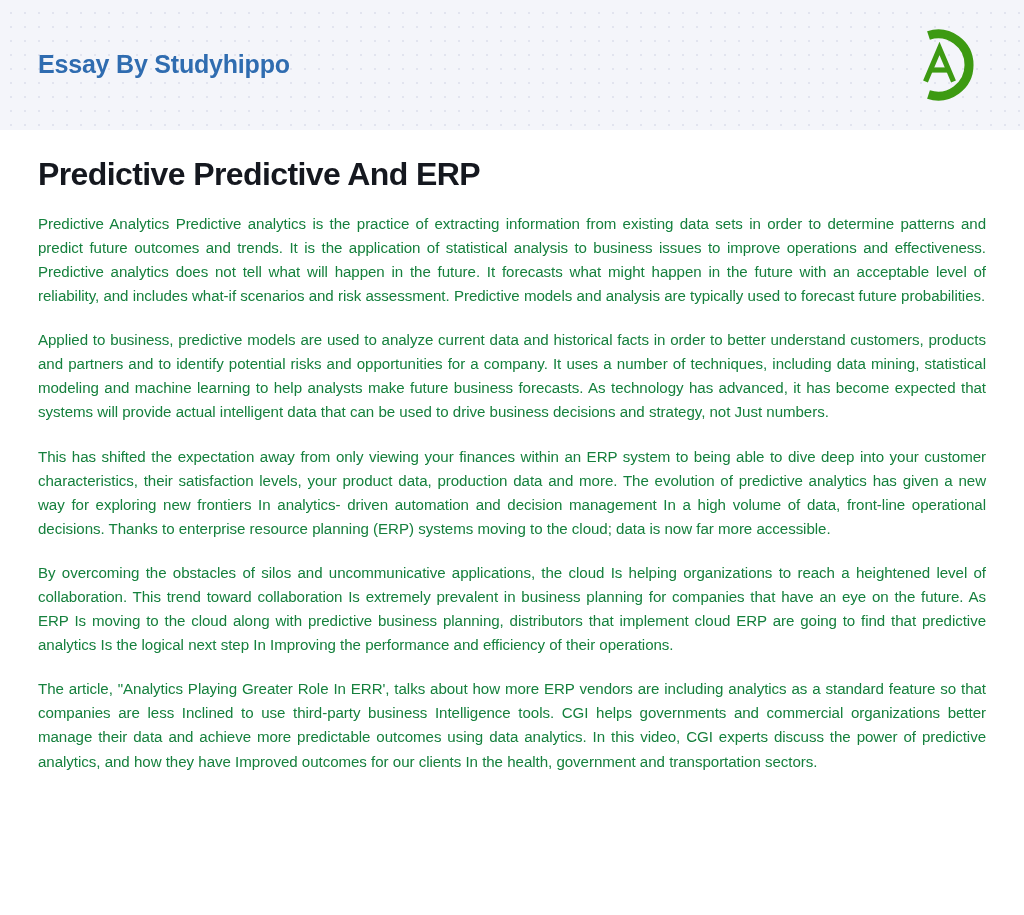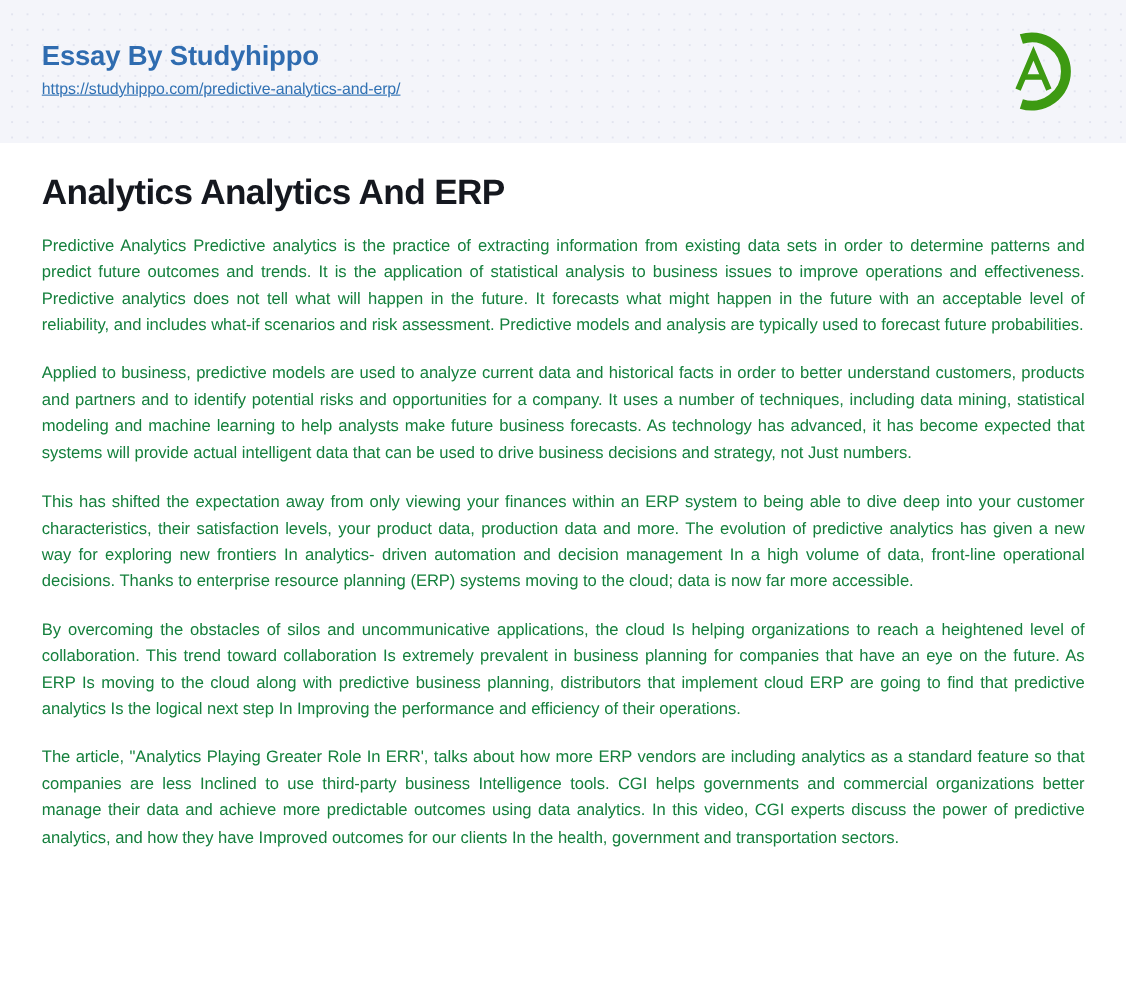--- a/index.html
+++ b/index.html
@@ -34,21 +34,21 @@
     background-size: 14px 14px;
     background-position: 4px 6px;
     display: flex;
     align-items: center;
     justify-content: space-between;
     padding: 0 36px 0 38px;
   }
 
   .brand-block {
     display: flex;
-    flex-direction: column;
+    flex-direction: row;
     justify-content: center;
     gap: 9px;
     padding-bottom: 2px;
   }
 
   .brand-name {
     font-size: 25px;
     font-weight: bold;
     color: #2f6cb0;
     letter-spacing: -0.2px;
@@ -102,38 +102,37 @@
 </style>
 </head>
 <body>
 
 <div class="page">
 
   <header class="site-header">
 
     <div class="brand-block">
       <div class="brand-name">Essay By Studyhippo</div>
-      <a class="brand-url" href="#">https://studyhippo.com/predictive-analytics-and-erp/</a>
     </div>
 
     <div class="logo-wrap">
       <svg width="78" height="78" viewBox="0 0 78 78" aria-hidden="true">
 
         <path d="M 22.5 68.5 A 31 31 0 1 0 22.5 9.5" fill="none" stroke="#3d9a12" stroke-width="9" stroke-linecap="butt"></path>
 
         <path d="M 19.5 55.5 L 33.5 22.5 L 47.5 55.5" fill="none" stroke="#3d9a12" stroke-width="5.2"></path>
         <path d="M 25.0 44.0 L 42.0 44.0" fill="none" stroke="#3d9a12" stroke-width="5.2"></path>
       </svg>
     </div>
 
   </header>
 
   <main class="article">
 
-    <h1 class="article-title">Analytics Analytics And ERP</h1>
+    <h1 class="article-title">Predictive Predictive And ERP</h1>
 
     <div class="article-body">
       <p>Predictive Analytics Predictive analytics is the practice of extracting information from existing data sets in order to determine patterns and predict future outcomes and trends. It is the application of statistical analysis to business issues to improve operations and effectiveness. Predictive analytics does not tell what will happen in the future. It forecasts what might happen in the future with an acceptable level of reliability, and includes what-if scenarios and risk assessment. Predictive models and analysis are typically used to forecast future probabilities.</p>
       <p>Applied to business, predictive models are used to analyze current data and historical facts in order to better understand customers, products and partners and to identify potential risks and opportunities for a company. It uses a number of techniques, including data mining, statistical modeling and machine learning to help analysts make future business forecasts. As technology has advanced, it has become expected that systems will provide actual intelligent data that can be used to drive business decisions and strategy, not Just numbers.</p>
       <p>This has shifted the expectation away from only viewing your finances within an ERP system to being able to dive deep into your customer characteristics, their satisfaction levels, your product data, production data and more. The evolution of predictive analytics has given a new way for exploring new frontiers In analytics- driven automation and decision management In a high volume of data, front-line operational decisions. Thanks to enterprise resource planning (ERP) systems moving to the cloud; data is now far more accessible.</p>
       <p>By overcoming the obstacles of silos and uncommunicative applications, the cloud Is helping organizations to reach a heightened level of collaboration. This trend toward collaboration Is extremely prevalent in business planning for companies that have an eye on the future. As ERP Is moving to the cloud along with predictive business planning, distributors that implement cloud ERP are going to find that predictive analytics Is the logical next step In Improving the performance and efficiency of their operations.</p>
       <p>The article, "Analytics Playing Greater Role In ERR', talks about how more ERP vendors are including analytics as a standard feature so that companies are less Inclined to use third-party business Intelligence tools. CGI helps governments and commercial organizations better manage their data and achieve more predictable outcomes using data analytics. In this video, CGI experts discuss the power of predictive analytics, and how they have Improved outcomes for our clients In the health, government and transportation sectors.</p>
     </div>
 
   </main>

